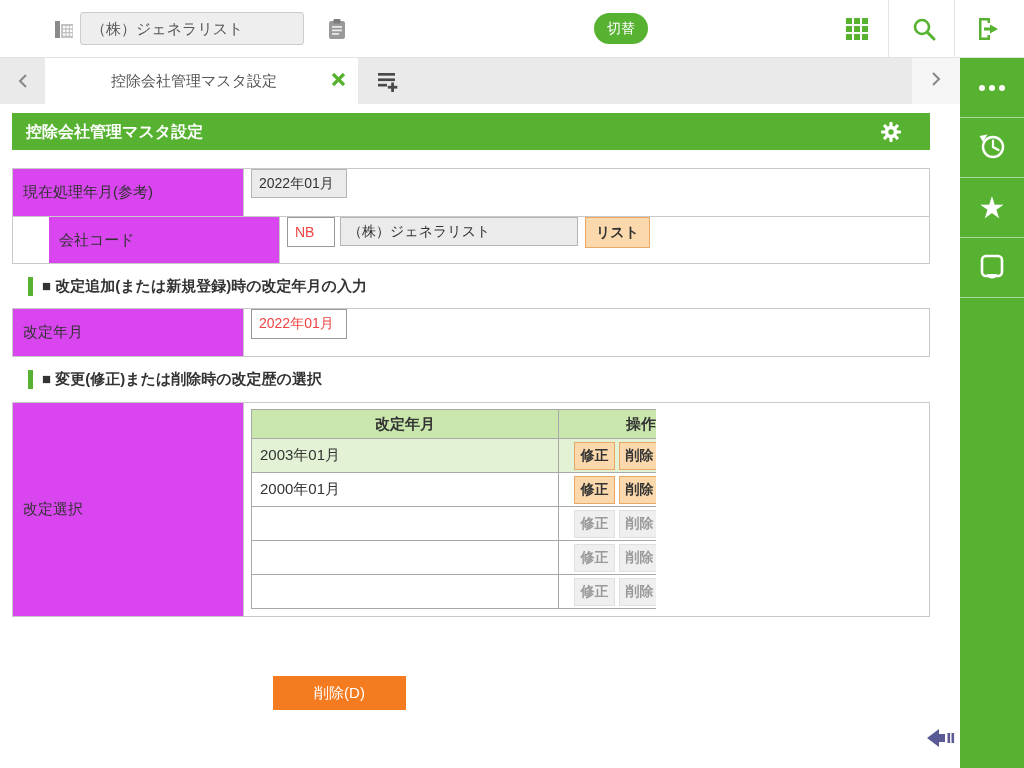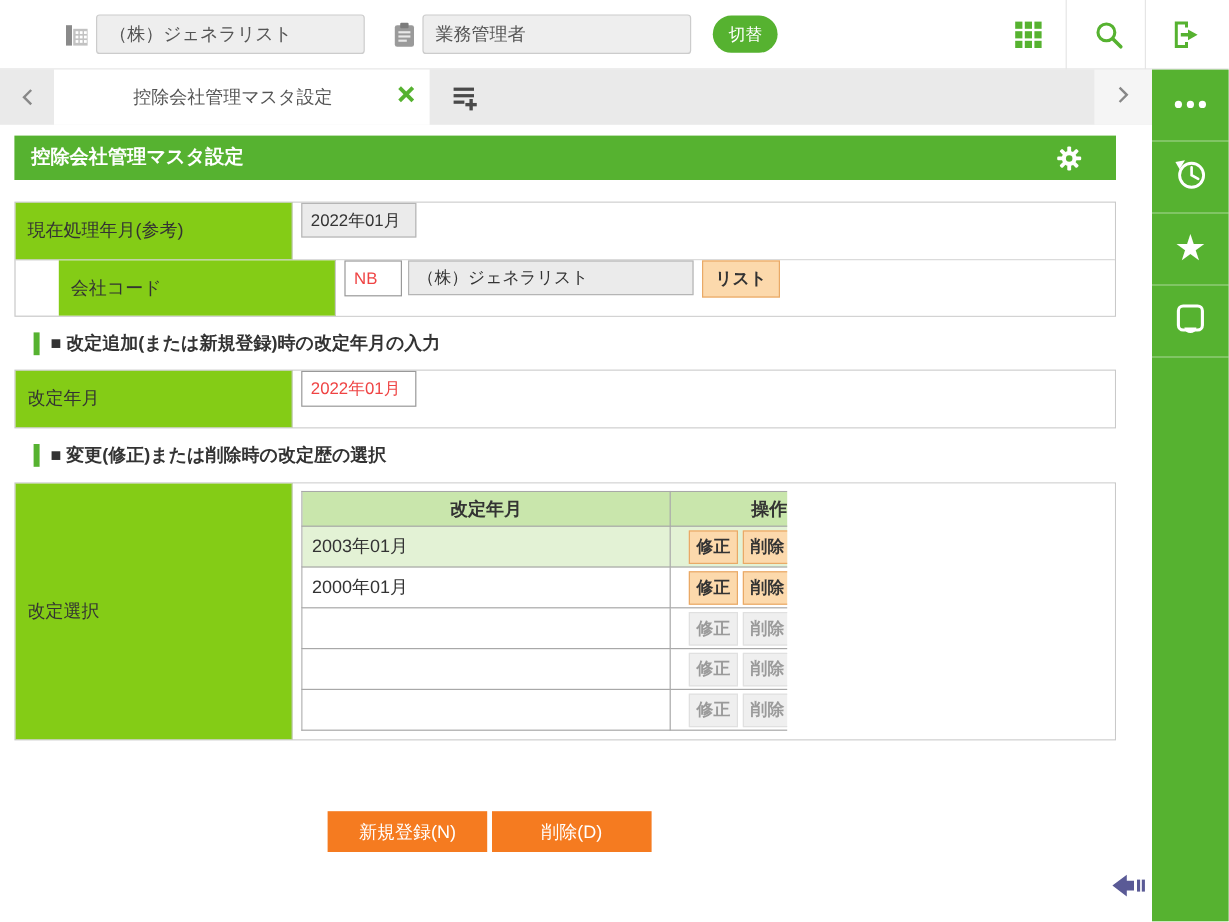--- a/index.html
+++ b/index.html
@@ -61,21 +61,21 @@
   .gear { position: absolute; right: 26px; top: 6px; cursor: pointer; }
 
   
   .panel {
     position: absolute; left: 12px; width: 918px;
     border: 1px solid #c9c9c9; background: #fff;
   }
   .frow { display: flex; height: 47px; }
   .frow + .frow { border-top: 1px solid #c9c9c9; padding-left: 36px; }
   .flabel {
-    width: 231px; background: #84cc16; border-right: 1px solid #c9c9c9;
+    width: 231px; background: #d946ef; border-right: 1px solid #c9c9c9;
     display: flex; align-items: center; padding-left: 10px;
     font-size: 15px; color: #333; flex-shrink: 0;
   }
   .fvalue { flex: 1; display: flex; align-items: flex-start; padding-left: 7px; gap: 5px; background: #fff; position: relative; }
 
   .ro-input {
     background: #ebebeb; border: 1px solid #b5b5b5; height: 29px;
     font-size: 14px; color: #333; padding: 0 7px; line-height: 27px;
   }
   .ed-input {
@@ -160,21 +160,20 @@
   <div class="hdr-input" style="left:80px">（株）ジェネラリスト</div>
   <span class="hdr-icon" style="left:326px">
     <svg width="22" height="24" viewBox="0 0 22 24">
       <rect x="3" y="4" width="16" height="18" rx="2" fill="#9a9a9a"></rect>
       <rect x="7.5" y="2" width="7" height="4.5" rx="1" fill="#7c7c7c"></rect>
       <rect x="6" y="9" width="10" height="1.8" fill="#e8e8e8"></rect>
       <rect x="6" y="12.5" width="10" height="1.8" fill="#e8e8e8"></rect>
       <rect x="6" y="16" width="7" height="1.8" fill="#e8e8e8"></rect>
     </svg>
   </span>
-  <div class="hdr-input" style="left:352px">業務管理者</div>
   <button class="switch-btn">切替</button>
 
   <span class="hdr-divider" style="left:888px"></span>
   <span class="hdr-divider" style="left:954px"></span>
 
   <span class="hdr-tool" style="left:844px">
     <svg width="26" height="26" viewBox="0 0 26 26" fill="#56b230">
       <rect x="2" y="2" width="6" height="6"></rect>
         <rect x="10" y="2" width="6" height="6"></rect>
         <rect x="18" y="2" width="6" height="6"></rect>
@@ -333,21 +332,20 @@
               </td>
             </tr>
           </tbody>
         </table>
       </div>
     </div>
   </div>
 </div>
 
 <div class="actions">
-  <button class="action-btn">新規登録(N)</button>
   <button class="action-btn">削除(D)</button>
 </div>
 
 <span class="collapse-handle">
   <svg width="32" height="24" viewBox="0 0 32 24" fill="#5a5a96">
     <polygon points="1,12 13,3 13,8 19,8 19,16 13,16 13,21"></polygon>
     <rect x="21.5" y="7" width="2.6" height="10"></rect>
     <rect x="25.5" y="7" width="2.6" height="10"></rect>
   </svg>
 </span>

